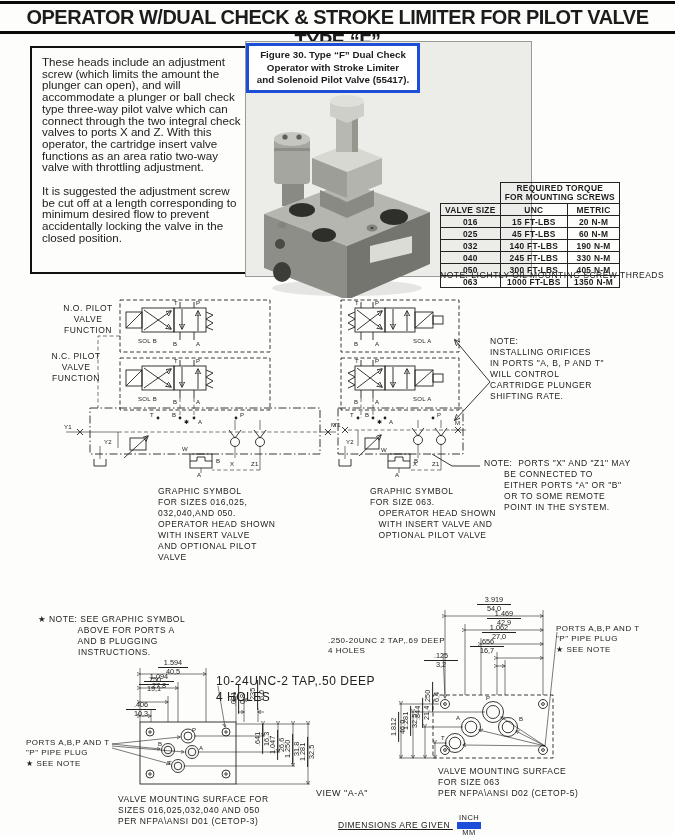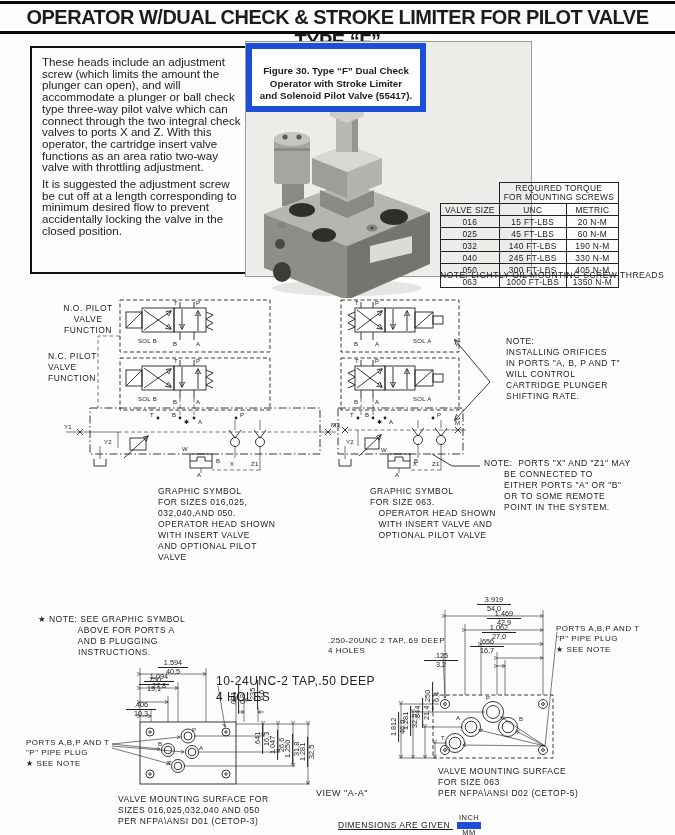--- a/index.html
+++ b/index.html
@@ -5,31 +5,31 @@
   html,body{margin:0;padding:0;}
   body{width:675px;height:835px;position:relative;background:#fdfdfb;color:#1c1c1c;
        font-family:"Liberation Sans",sans-serif;overflow:hidden;}
   .abs{position:absolute;}
   .rule{position:absolute;left:0;width:675px;height:3px;background:#0a0a0a;}
   #title{position:absolute;top:5px;left:0;width:675px;text-align:center;
          font-size:21px;font-weight:bold;letter-spacing:-0.5px;transform:scaleX(0.95);}
   #intro-box{position:absolute;left:30px;top:46px;width:201px;height:208px;
              border:2px solid #111;padding:8px 10px;font-size:11.6px;line-height:11.7px;}
   #intro-box p{margin:0;}
-  #intro-box p + p{margin-top:5px;}
+  #intro-box p + p{margin-top:12px;}
   #photo-frame{position:absolute;left:245px;top:41px;width:285px;height:234px;
                border:1px solid #9a9a96;background:#ecece9;}
   #caption-box{position:absolute;left:246px;top:43px;width:168px;height:41px;
-               border:6px solid #1d4ed8;background:#fff;z-index:3;text-align:center;
-               font-weight:bold;font-size:9.8px;line-height:1.3;white-space:pre-line;padding-top:16px;}
+               border:3px solid #1d4ed8;background:#fff;z-index:3;text-align:center;
+               font-weight:bold;font-size:9.8px;line-height:1.3;white-space:pre-line;padding-top:3px;}
   #valve-photo{position:absolute;left:252px;top:86px;z-index:2;}
   
   #torque{position:absolute;left:440px;top:182px;border-collapse:collapse;
           font-size:8.4px;letter-spacing:0.3px;text-align:center;}
-  #torque td,#torque th{border:1px solid #222;padding:0px 4px;font-weight:normal;height:11px;}
+  #torque td,#torque th{border:1px solid #222;padding:0px 4px;font-weight:bold;height:11px;}
   #torque .nob{border:none;}
   #torque .grp{white-space:pre-line;line-height:1.1;padding:1px 4px;}
   .tech{position:absolute;font-size:8.5px;letter-spacing:0.5px;line-height:1.3;
         white-space:pre-line;color:#222;}
   .pre{white-space:pre;}
   .dim{position:absolute;width:30px;text-align:center;font-size:7.3px;line-height:1.15;z-index:2;}
   .dim .num{display:block;border-bottom:1px solid #222;padding:0 1px;}
   .dim .den{display:block;}
   .dim.vert{transform:rotate(-90deg);}
   .dim.w34{width:34px;}
@@ -148,21 +148,21 @@
     <td>1000 FT-LBS</td>
     <td>1350 N-M</td>
   </tr>
 </tbody>
   </table>
 <div class="tech" style="left:440px;top:270px;">NOTE: LIGHTLY OIL MOUNTING SCREW THREADS</div>
 
 <div class="tech" style="left:48px;top:303px;width:80px;text-align:center;">N.O. PILOT
 VALVE
 FUNCTION</div>
-<div class="tech" style="left:48px;top:351px;width:80px;">N.C. PILOT
+<div class="tech" style="left:36px;top:351px;width:80px;text-align:center;">N.C. PILOT
 VALVE
 FUNCTION</div>
 
 <svg class="lineart abs" style="left:40px;top:296px;" width="300" height="182" viewBox="0 0 300 182">
   <defs>
     <marker id="a1" markerWidth="7" markerHeight="7" refX="5.5" refY="3" orient="auto">
       <path d="M0,0L6,3L0,6z" fill="#222" stroke="none"></path>
     </marker>
   </defs>
 
@@ -376,21 +376,21 @@
 
 <svg class="lineart abs" style="left:452px;top:330px;" width="40" height="100" viewBox="0 0 40 100">
   <defs>
     <marker id="a3" markerWidth="8" markerHeight="8" refX="6" refY="3" orient="auto">
       <path d="M0,0L7,3L0,6z" fill="#222" stroke="none"></path>
     </marker>
   </defs>
   <line x1="38" y1="52" x2="3" y2="10" marker-end="url(#a3)"></line>
   <line x1="38" y1="52" x2="3" y2="90" marker-end="url(#a3)"></line>
 </svg>
-<div class="tech" style="left:506px;top:336px;">NOTE:
+<div class="tech" style="left:490px;top:336px;">NOTE:
 INSTALLING ORIFICES
 IN PORTS "A, B, P AND T"
 WILL CONTROL
 CARTRIDGE PLUNGER
 SHIFTING RATE.</div>
 
 <svg class="lineart abs" style="left:428px;top:450px;" width="55" height="24" viewBox="0 0 55 24">
   <polyline points="4,4 24,16 52,16"></polyline>
 </svg>
 <div class="tech pre" style="left:484px;top:458px;">NOTE:  PORTS "X" AND "Z1" MAY

